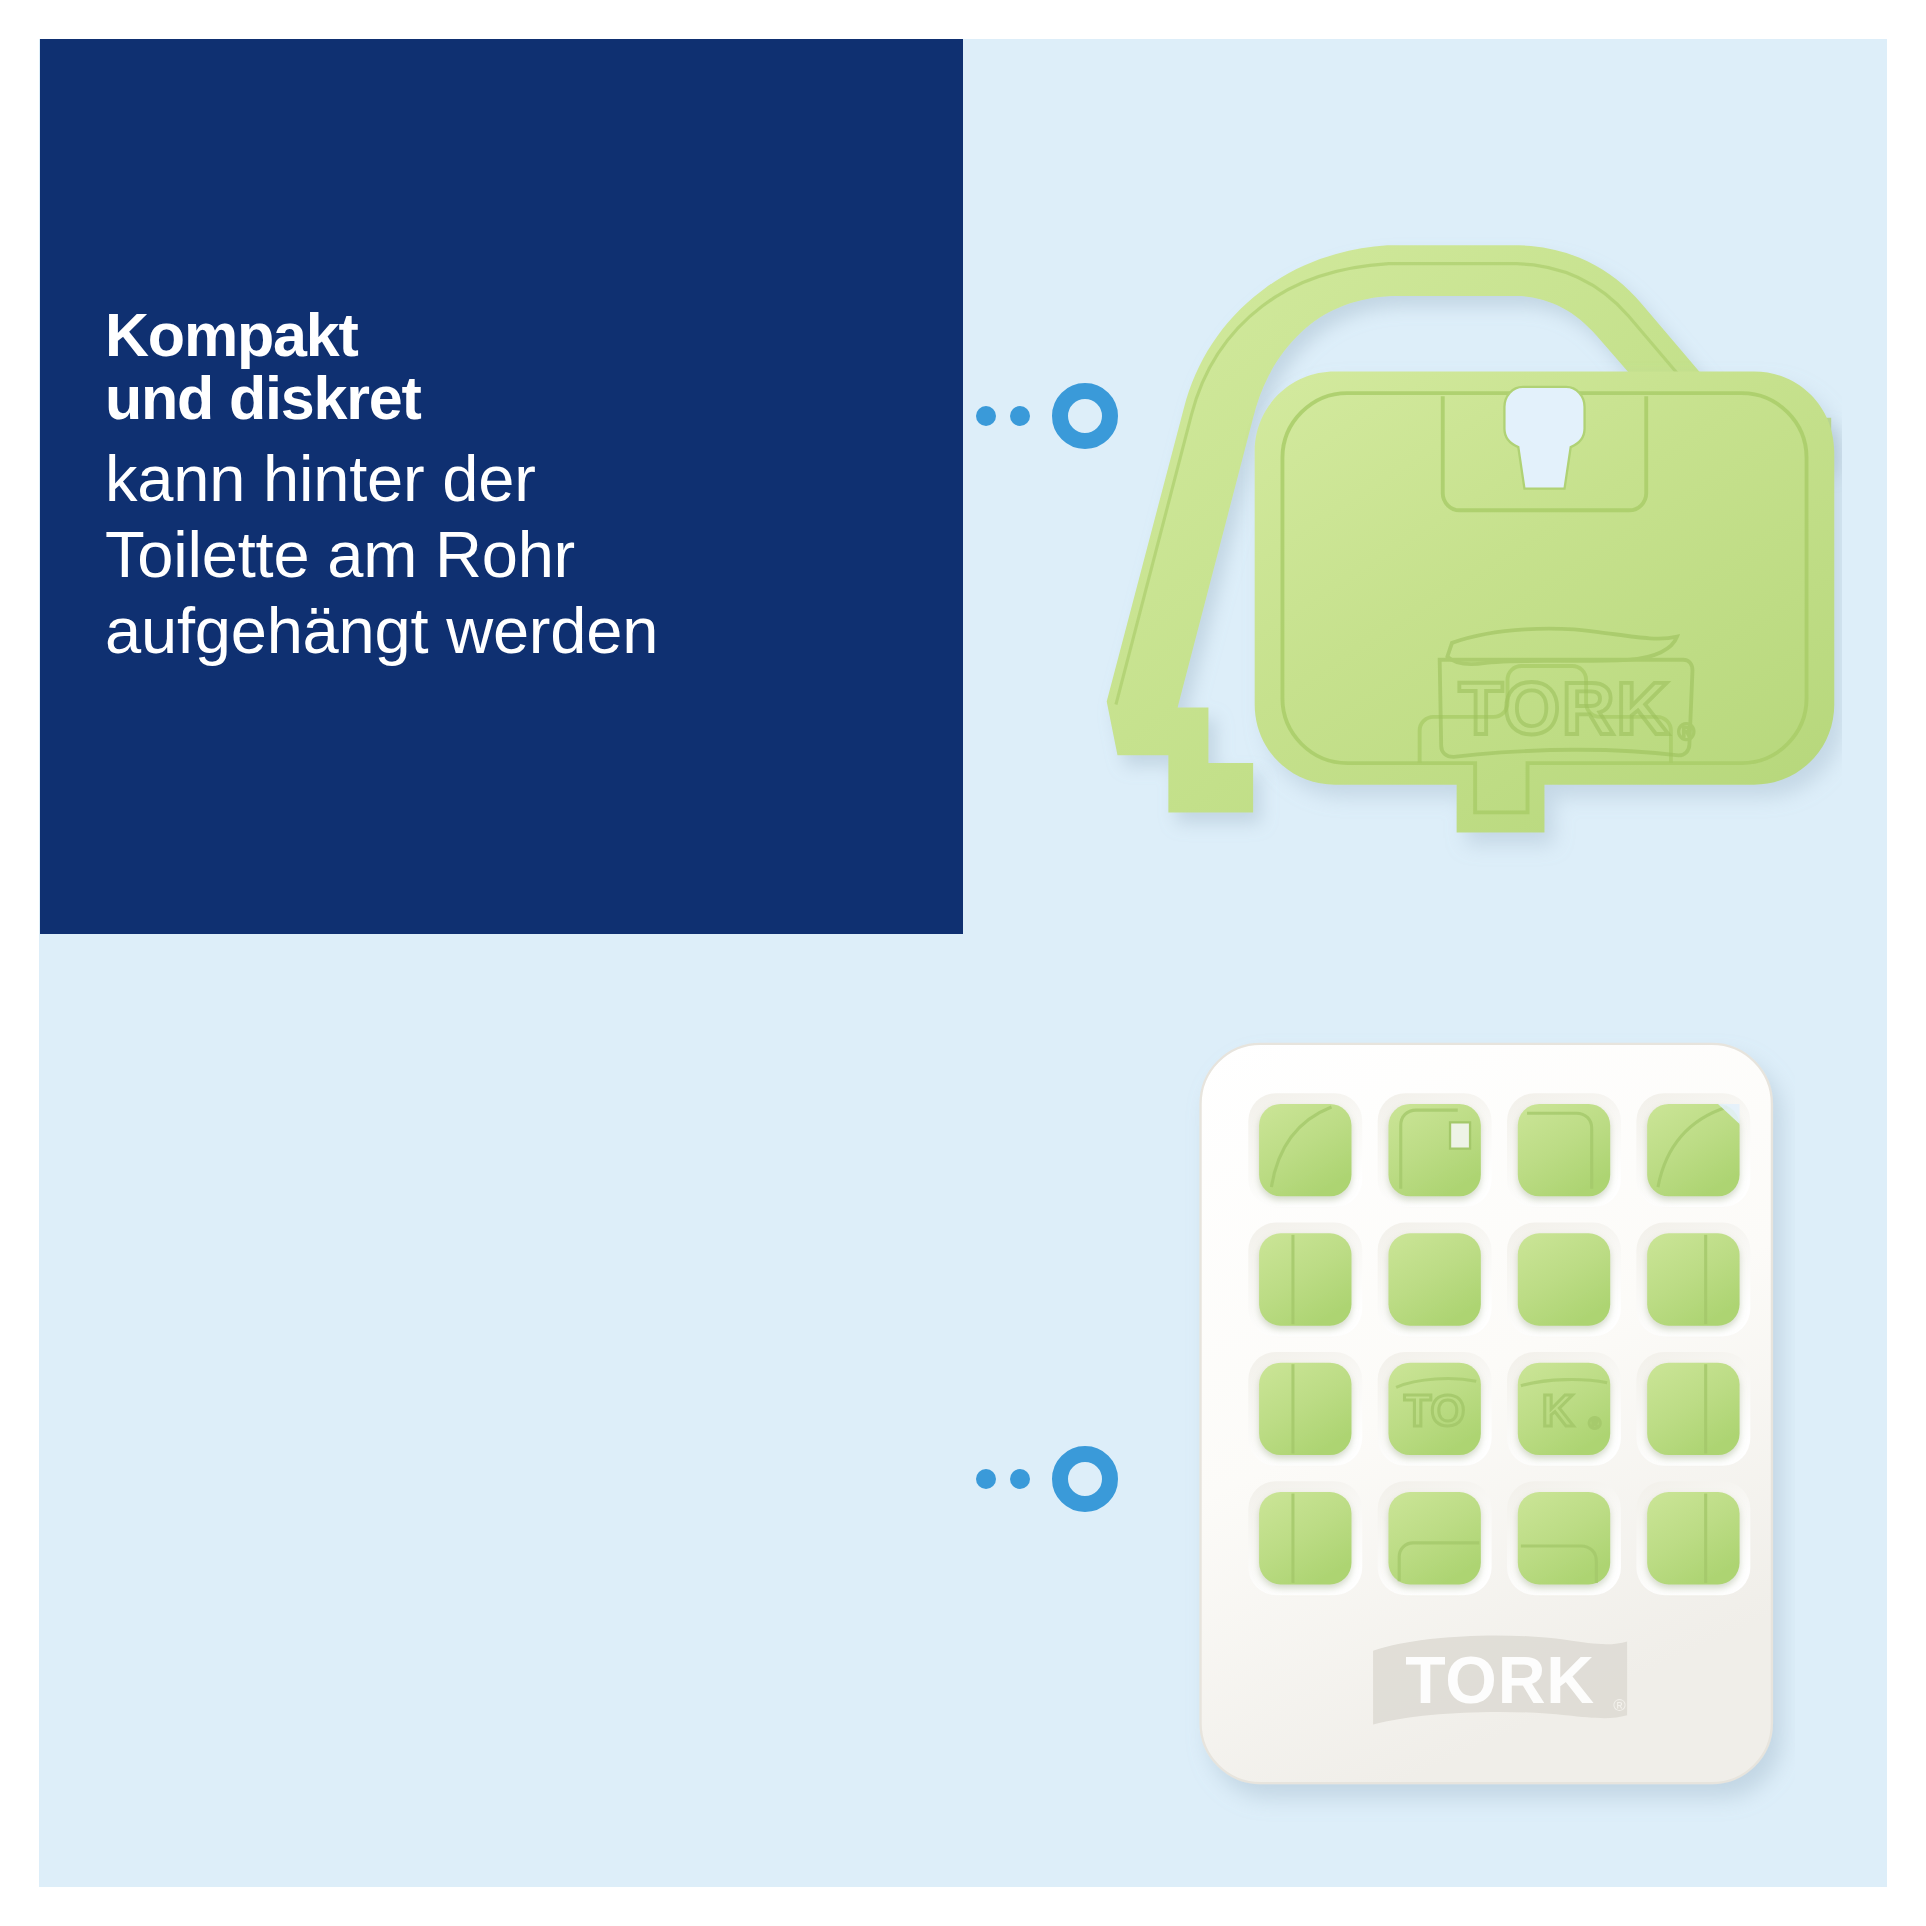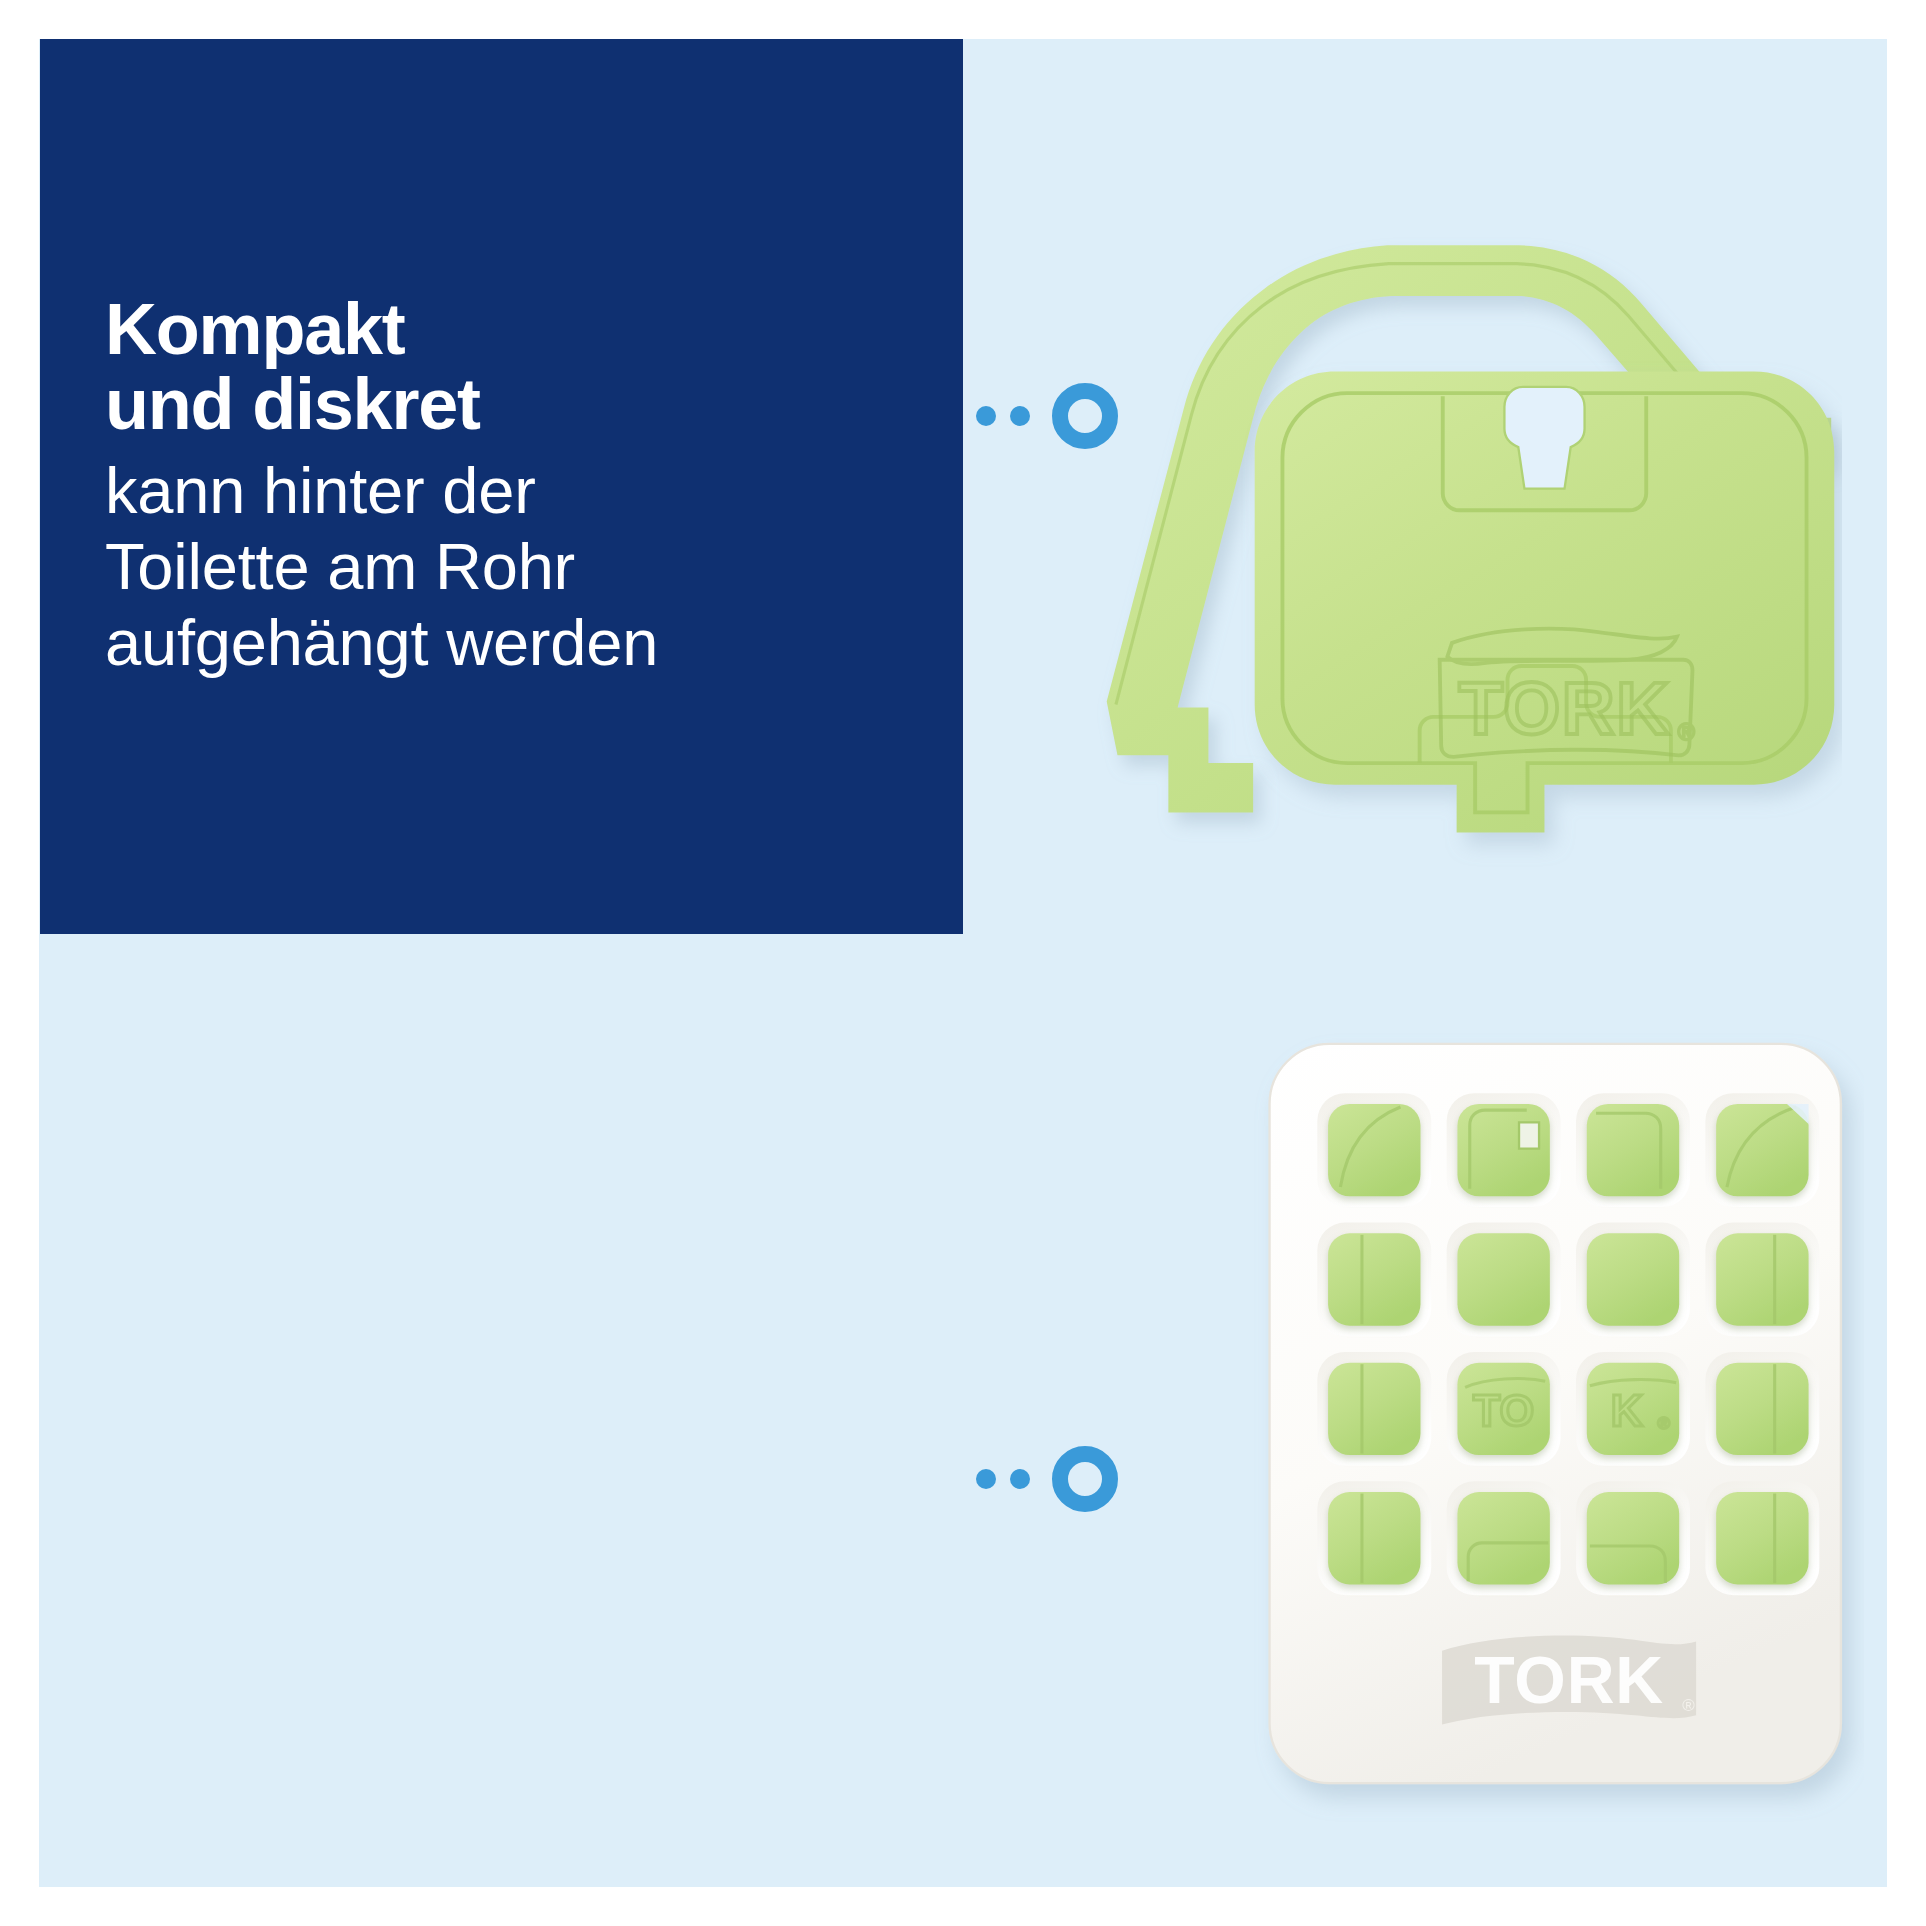--- a/index.html
+++ b/index.html
@@ -32,21 +32,21 @@
     background:#0f3071;
     padding:0 66px 0 65px;
   }
   #panel-holder{
     left:40px;top:992px;width:923px;height:893px;
     background:#4196f5;
     padding:0 46px 0 65px;
   }
 
   .headline{
-    font-size:72px;
+    font-size:61px;
     font-weight:bold;
     line-height:1.04;
     letter-spacing:-1.2px;
     margin:0 0 7.7px 0;
     white-space:pre-line;
   }
   .bodytext{
     font-size:65px;
     font-weight:400;
     line-height:1.17;
@@ -79,21 +79,21 @@
   #connector-bottom{left:976px;top:1446px;}
 
   
   #product-freshener{
     position:absolute;left:1025px;top:131px;width:817px;height:794px;
   }
   #product-freshener svg{display:block;width:100%;height:100%;}
 
   
   #product-holder{
-    position:absolute;left:1248px;top:1025px;width:616px;height:817px;
+    position:absolute;left:1179px;top:1025px;width:616px;height:817px;
   }
   #product-holder svg{display:block;width:100%;height:100%;}
 </style>
 </head>
 <body>
 
 <div id="canvas">
 
   <div id="bg-field"></div>
 

